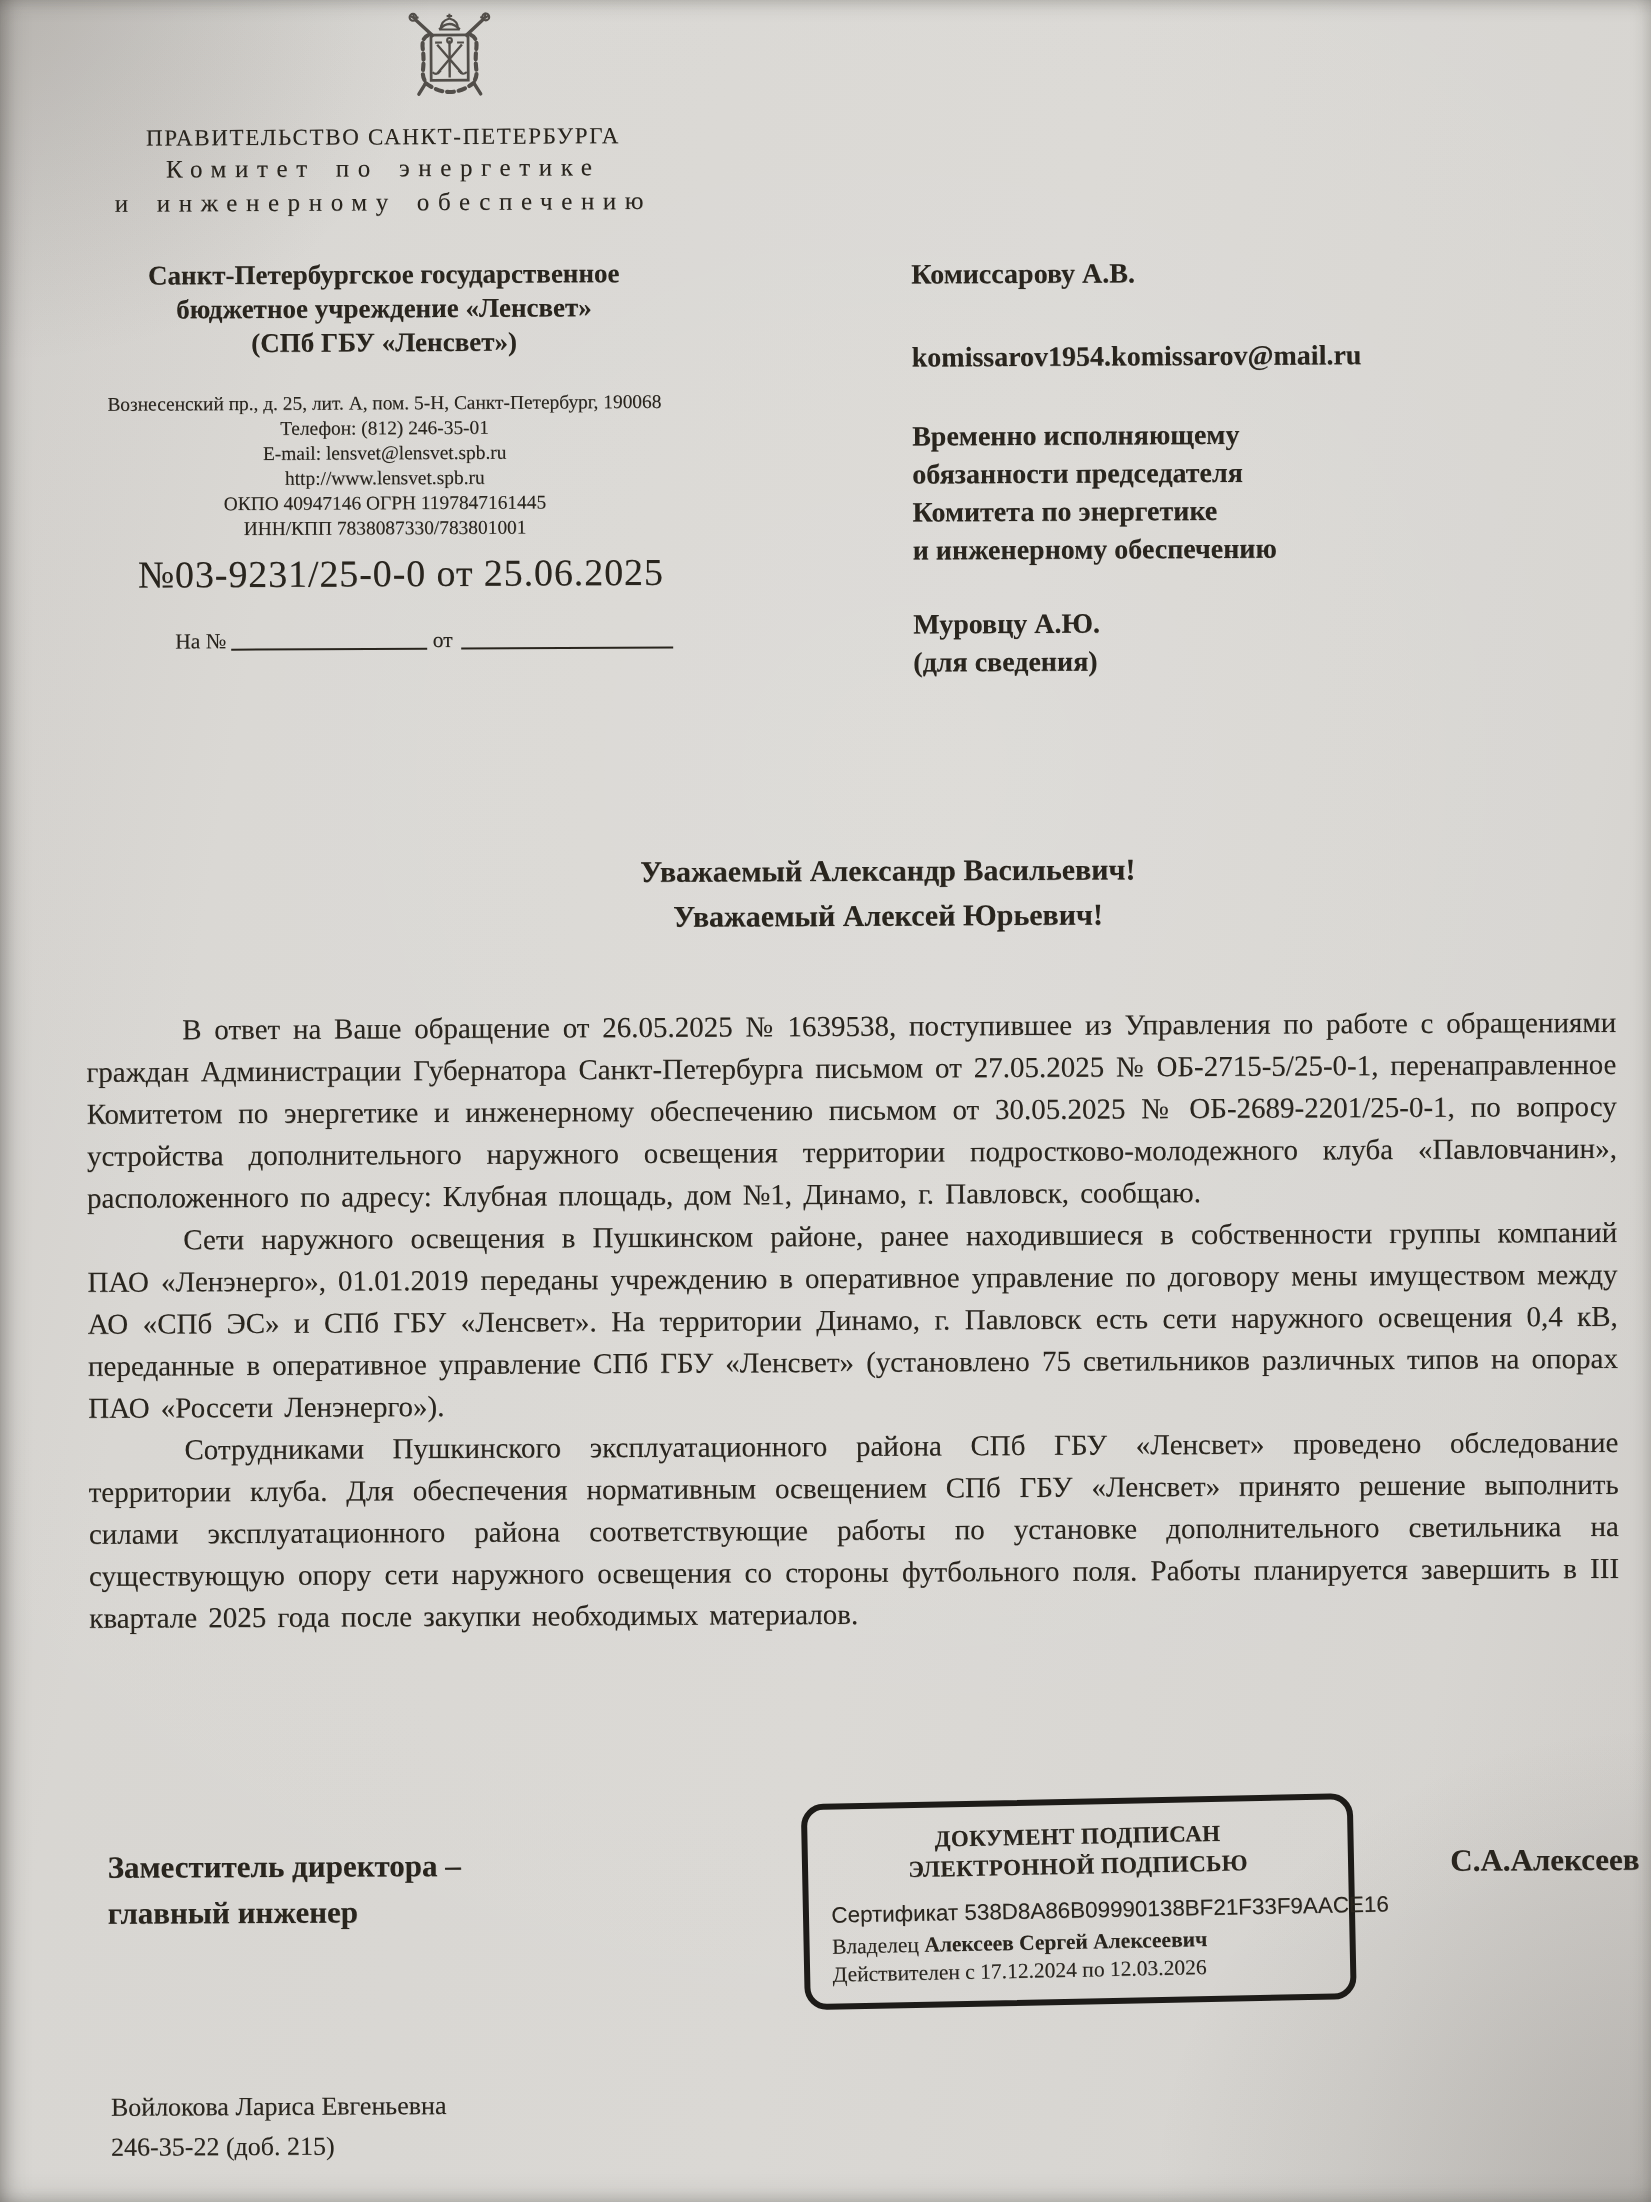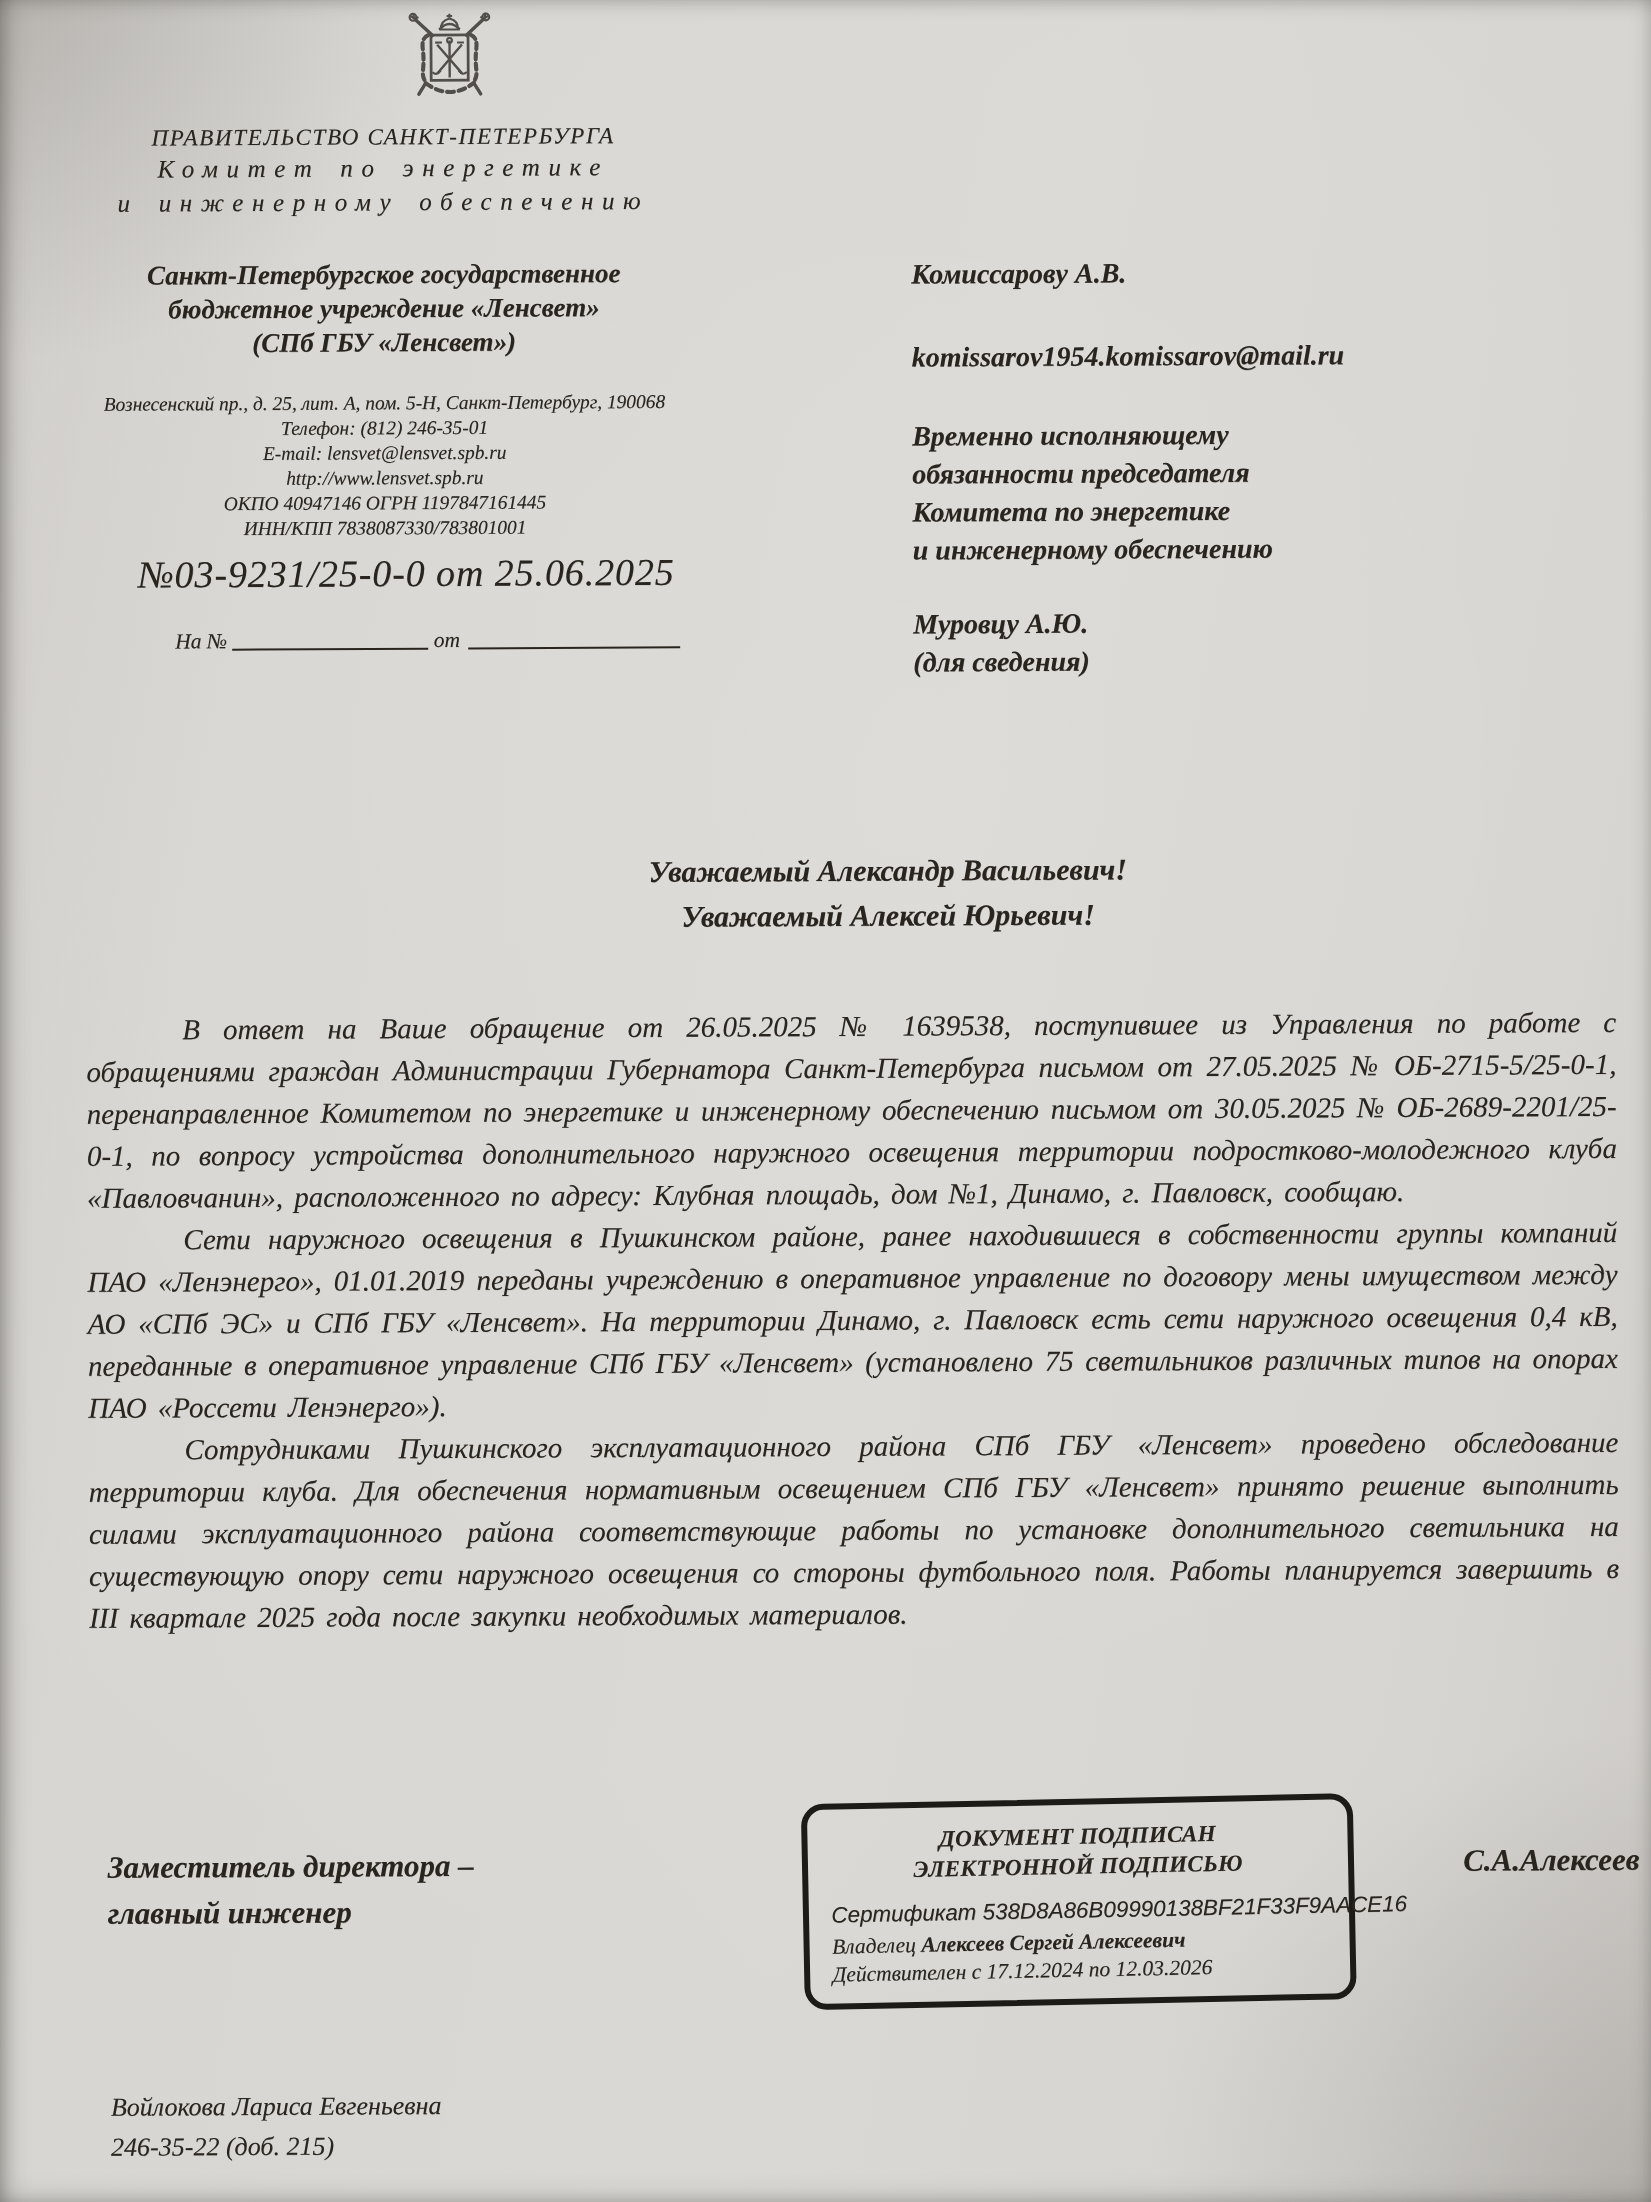--- a/index.html
+++ b/index.html
@@ -13,21 +13,20 @@
       radial-gradient(120% 90% at 55% 35%, rgba(255,255,255,0.10), rgba(0,0,0,0) 70%),
       radial-gradient(42% 30% at 100% 100%, rgba(70,66,60,0.20), rgba(0,0,0,0) 72%),
       radial-gradient(35% 22% at 0% 0%, rgba(70,66,60,0.18), rgba(0,0,0,0) 75%),
       linear-gradient(100deg,#cfccc8 0%,#d8d6d2 18%,#dad8d4 55%,#d6d4d0 85%,#cecbc7 100%);
     box-shadow:
       inset 17px 0 26px -15.5px rgba(55,52,47,0.5),
       inset -12px 0 22.4px -13.8px rgba(55,52,47,0.3),
       inset 0 -15.5px 27.5px -17px rgba(55,52,47,0.35),
       inset 0 13.8px 24px -17px rgba(55,52,47,0.3);
     text-shadow:0.3px 0.3px 0.6px rgba(44,40,34,0.35);
-    font-style:italic;
   }
   .tilt{position:absolute;inset:0;transform:rotate(-0.3deg);transform-origin:50% 45%;}
 
   .arms{position:absolute;left:403px;top:5.2px;width:103px;height:100px;opacity:0.88;}
 
   .hdr-left{position:absolute;left:93px;top:120px;width:589px;text-align:center;}
   .gov{font-size:23px;line-height:29px;letter-spacing:1.7px;}
   .comm{font-size:25px;line-height:34px;letter-spacing:8.6px;word-spacing:5.2px;}
   .org{margin-top:38px;font-weight:bold;font-size:27px;line-height:34px;}
   .addr{margin-top:31px;font-size:19.4px;line-height:25px;}

